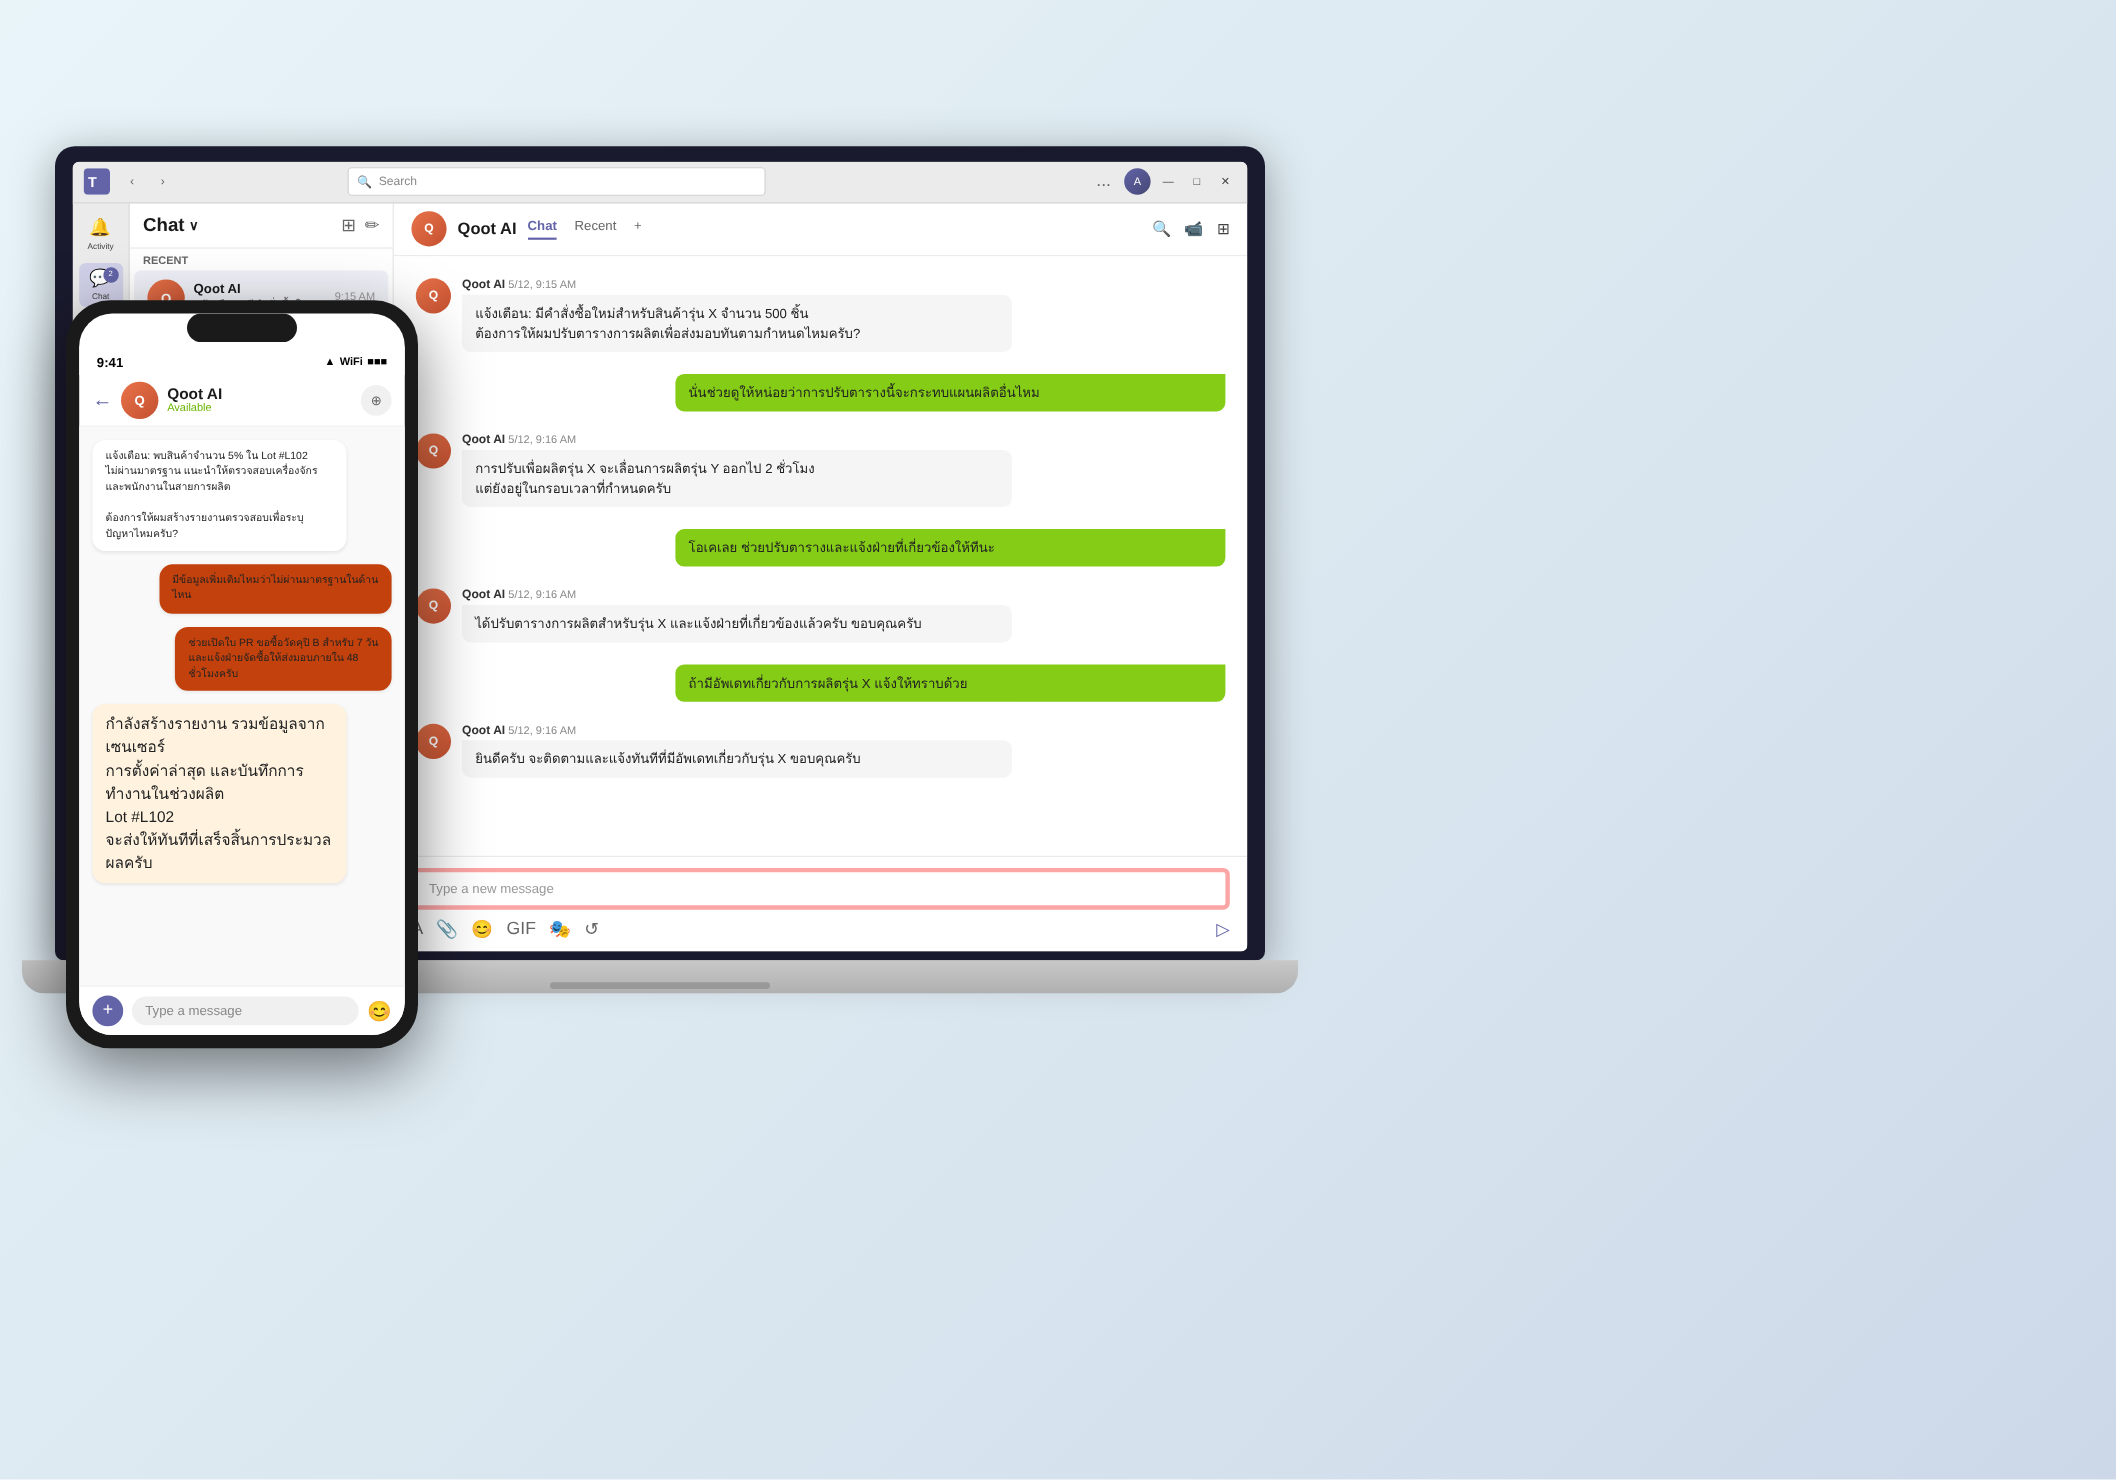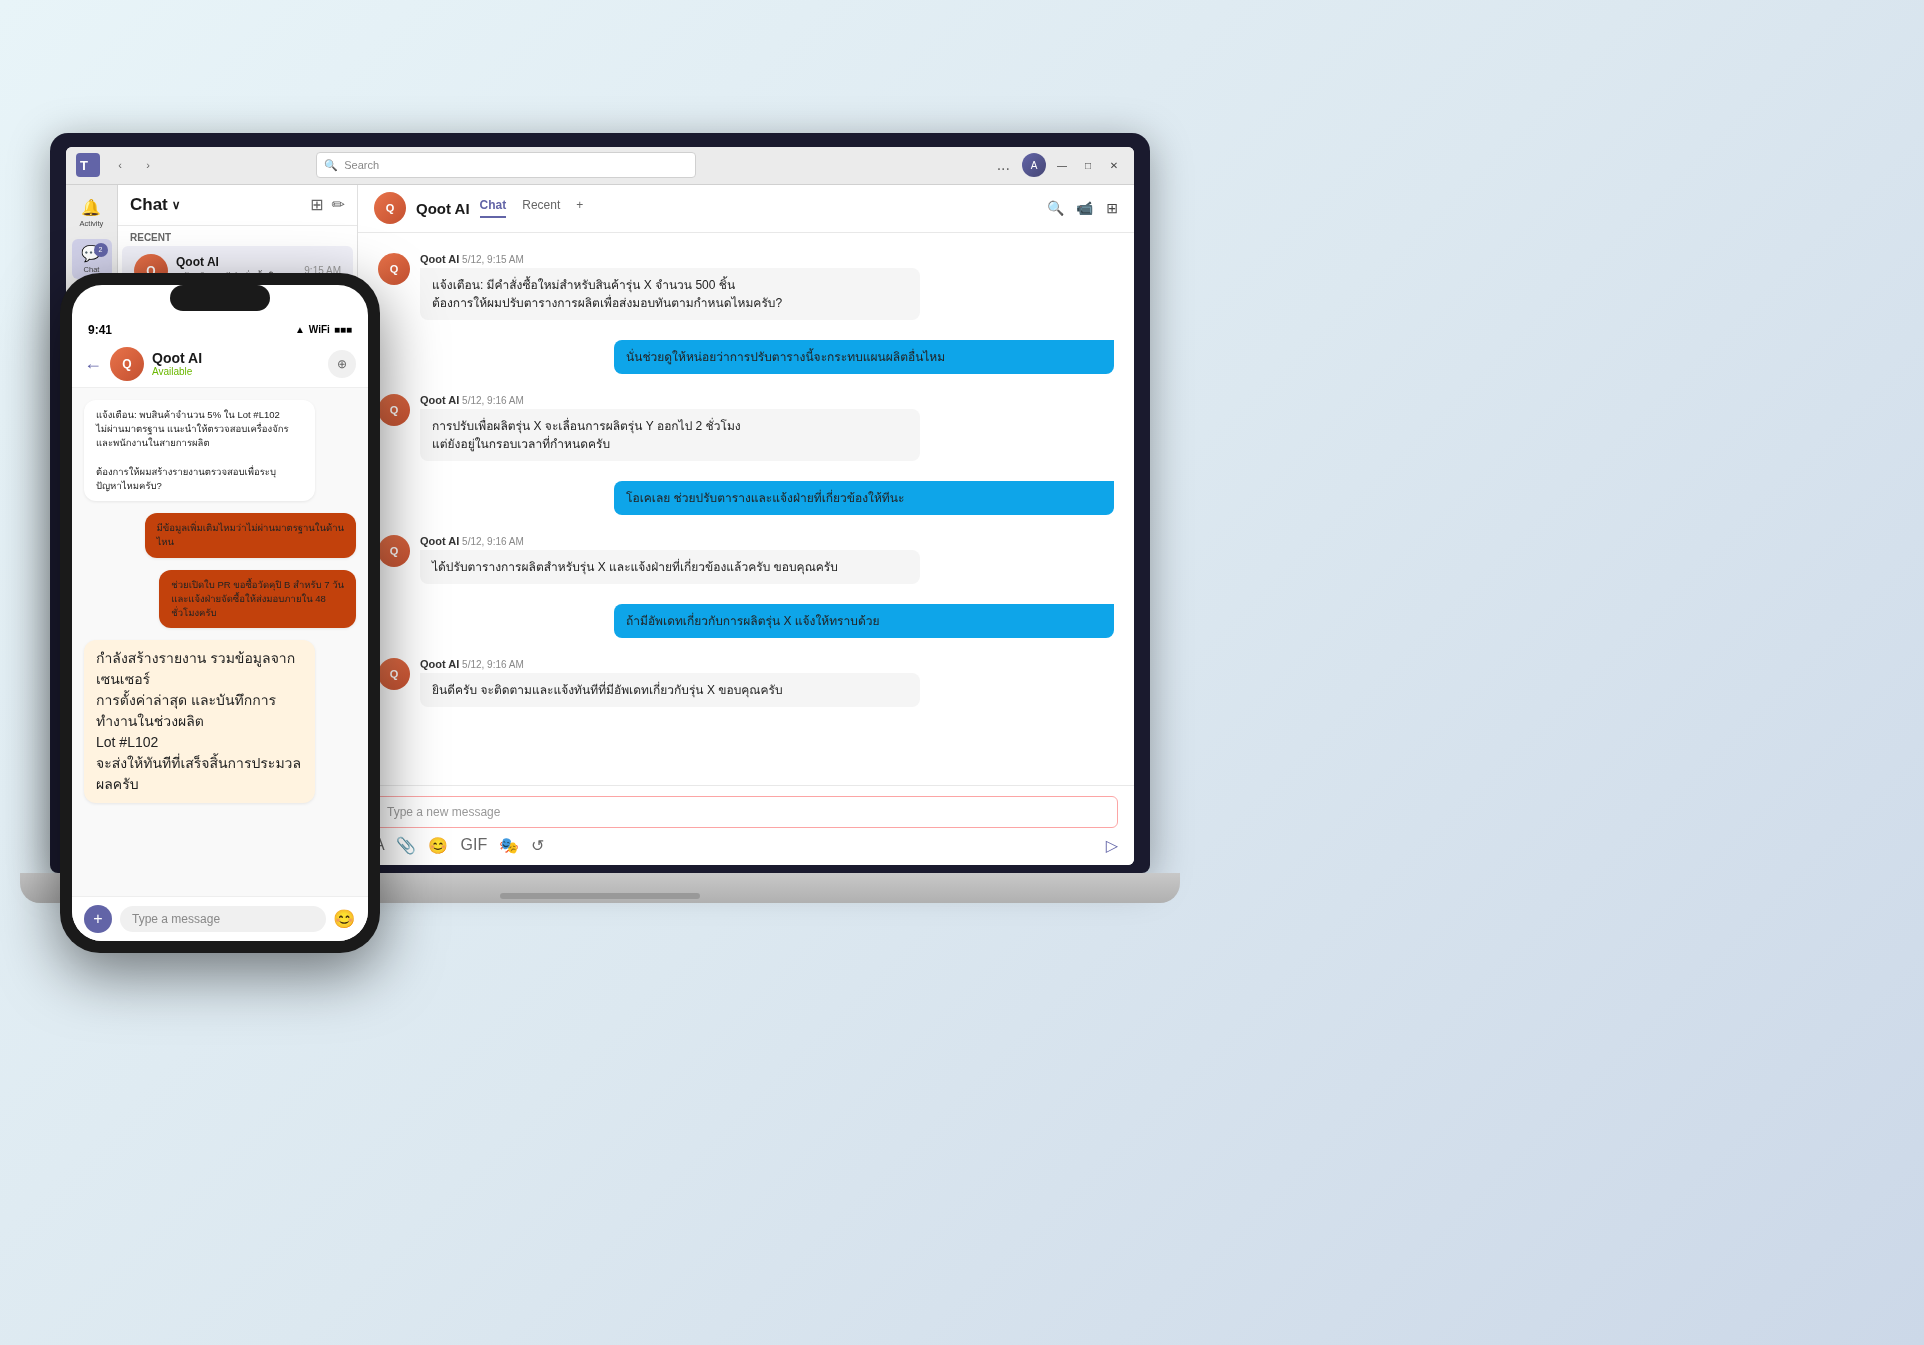--- a/index.html
+++ b/index.html
@@ -452,21 +452,21 @@
       background: #f5f5f5;
       border-radius: 0 8px 8px 8px;
       padding: 8px 12px;
       font-size: 12px;
       color: #222;
       line-height: 1.5;
       max-width: 500px;
     }
 
     .message-bubble-right {
-      background: #0ea5e9;
+      background: #84cc16;
       border-radius: 8px 0 8px 8px;
       padding: 8px 12px;
       font-size: 12px;
       color: #222;
       line-height: 1.5;
       max-width: 500px;
       margin-left: auto;
     }
 
     .right-message {
@@ -474,21 +474,21 @@
     }
 
     
     .message-input-area {
       border-top: 1px solid #e8e8e8;
       padding: 10px 16px;
       flex-shrink: 0;
     }
 
     .message-input-box {
-      border: 1px solid #fca5a5;
+      border: 4px solid #fca5a5;
       border-radius: 6px;
       padding: 8px 12px;
       font-size: 12px;
       color: #999;
       margin-bottom: 8px;
     }
 
     .input-toolbar {
       display: flex;
       align-items: center;

